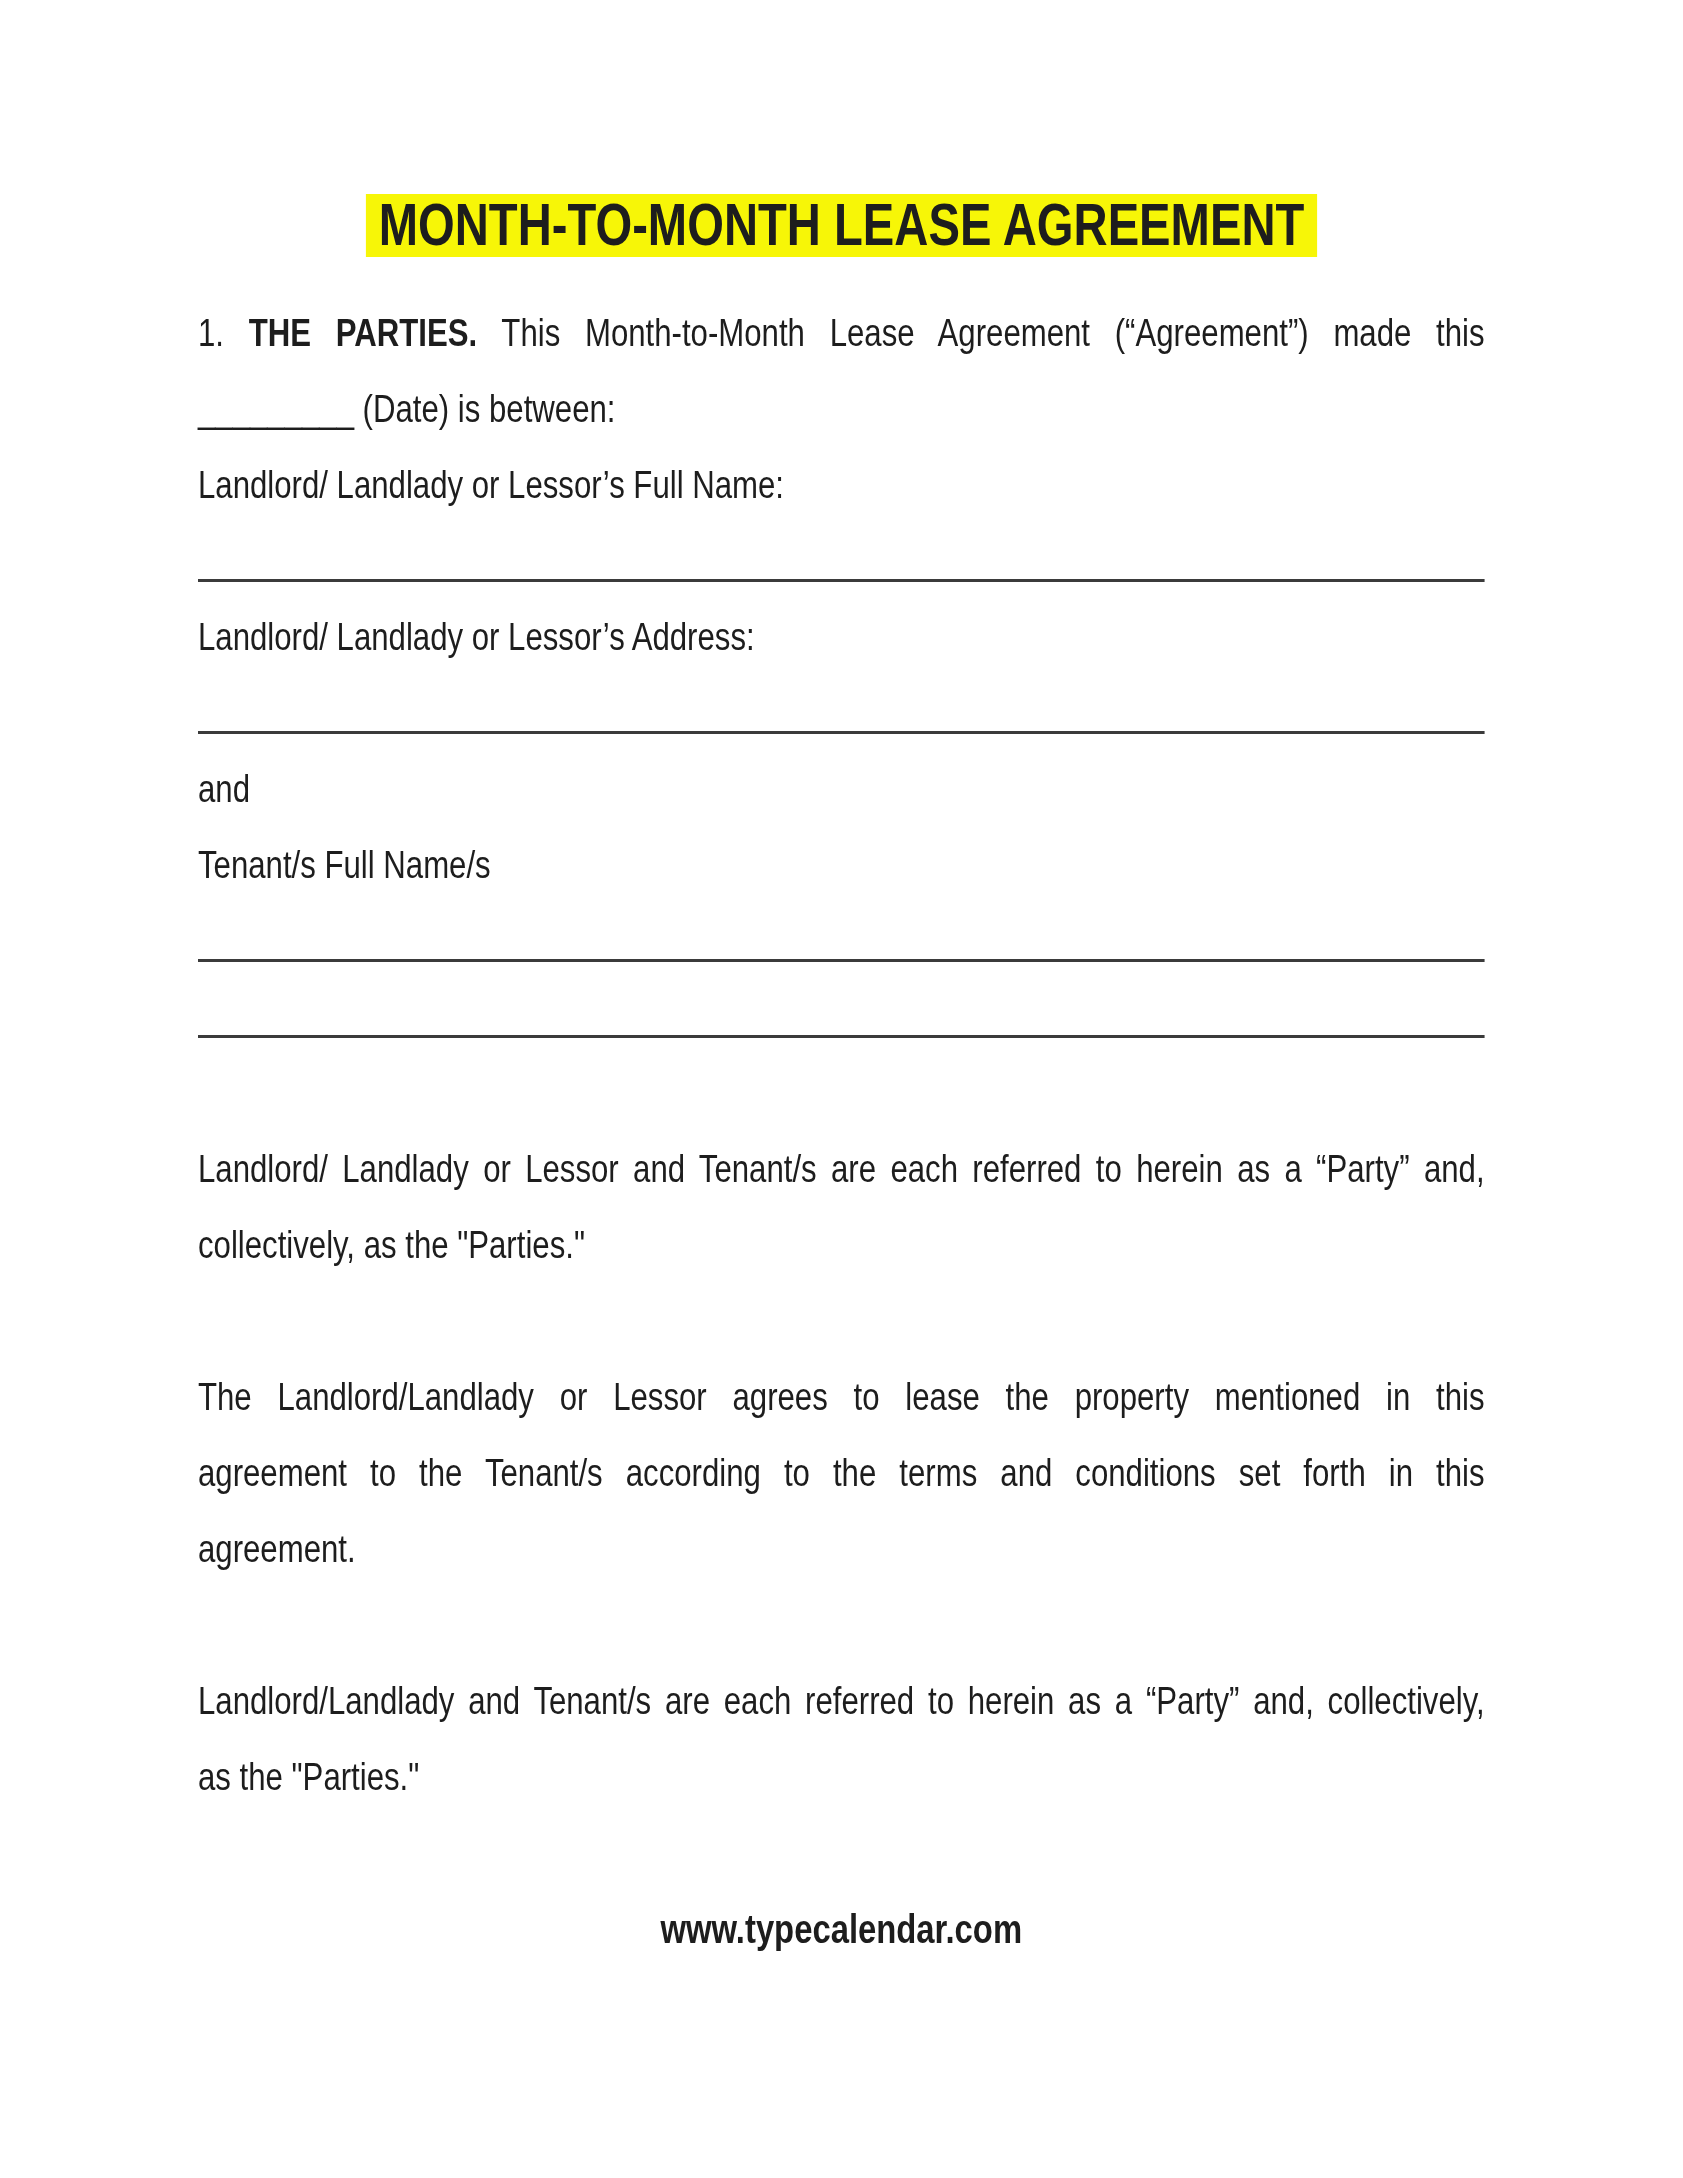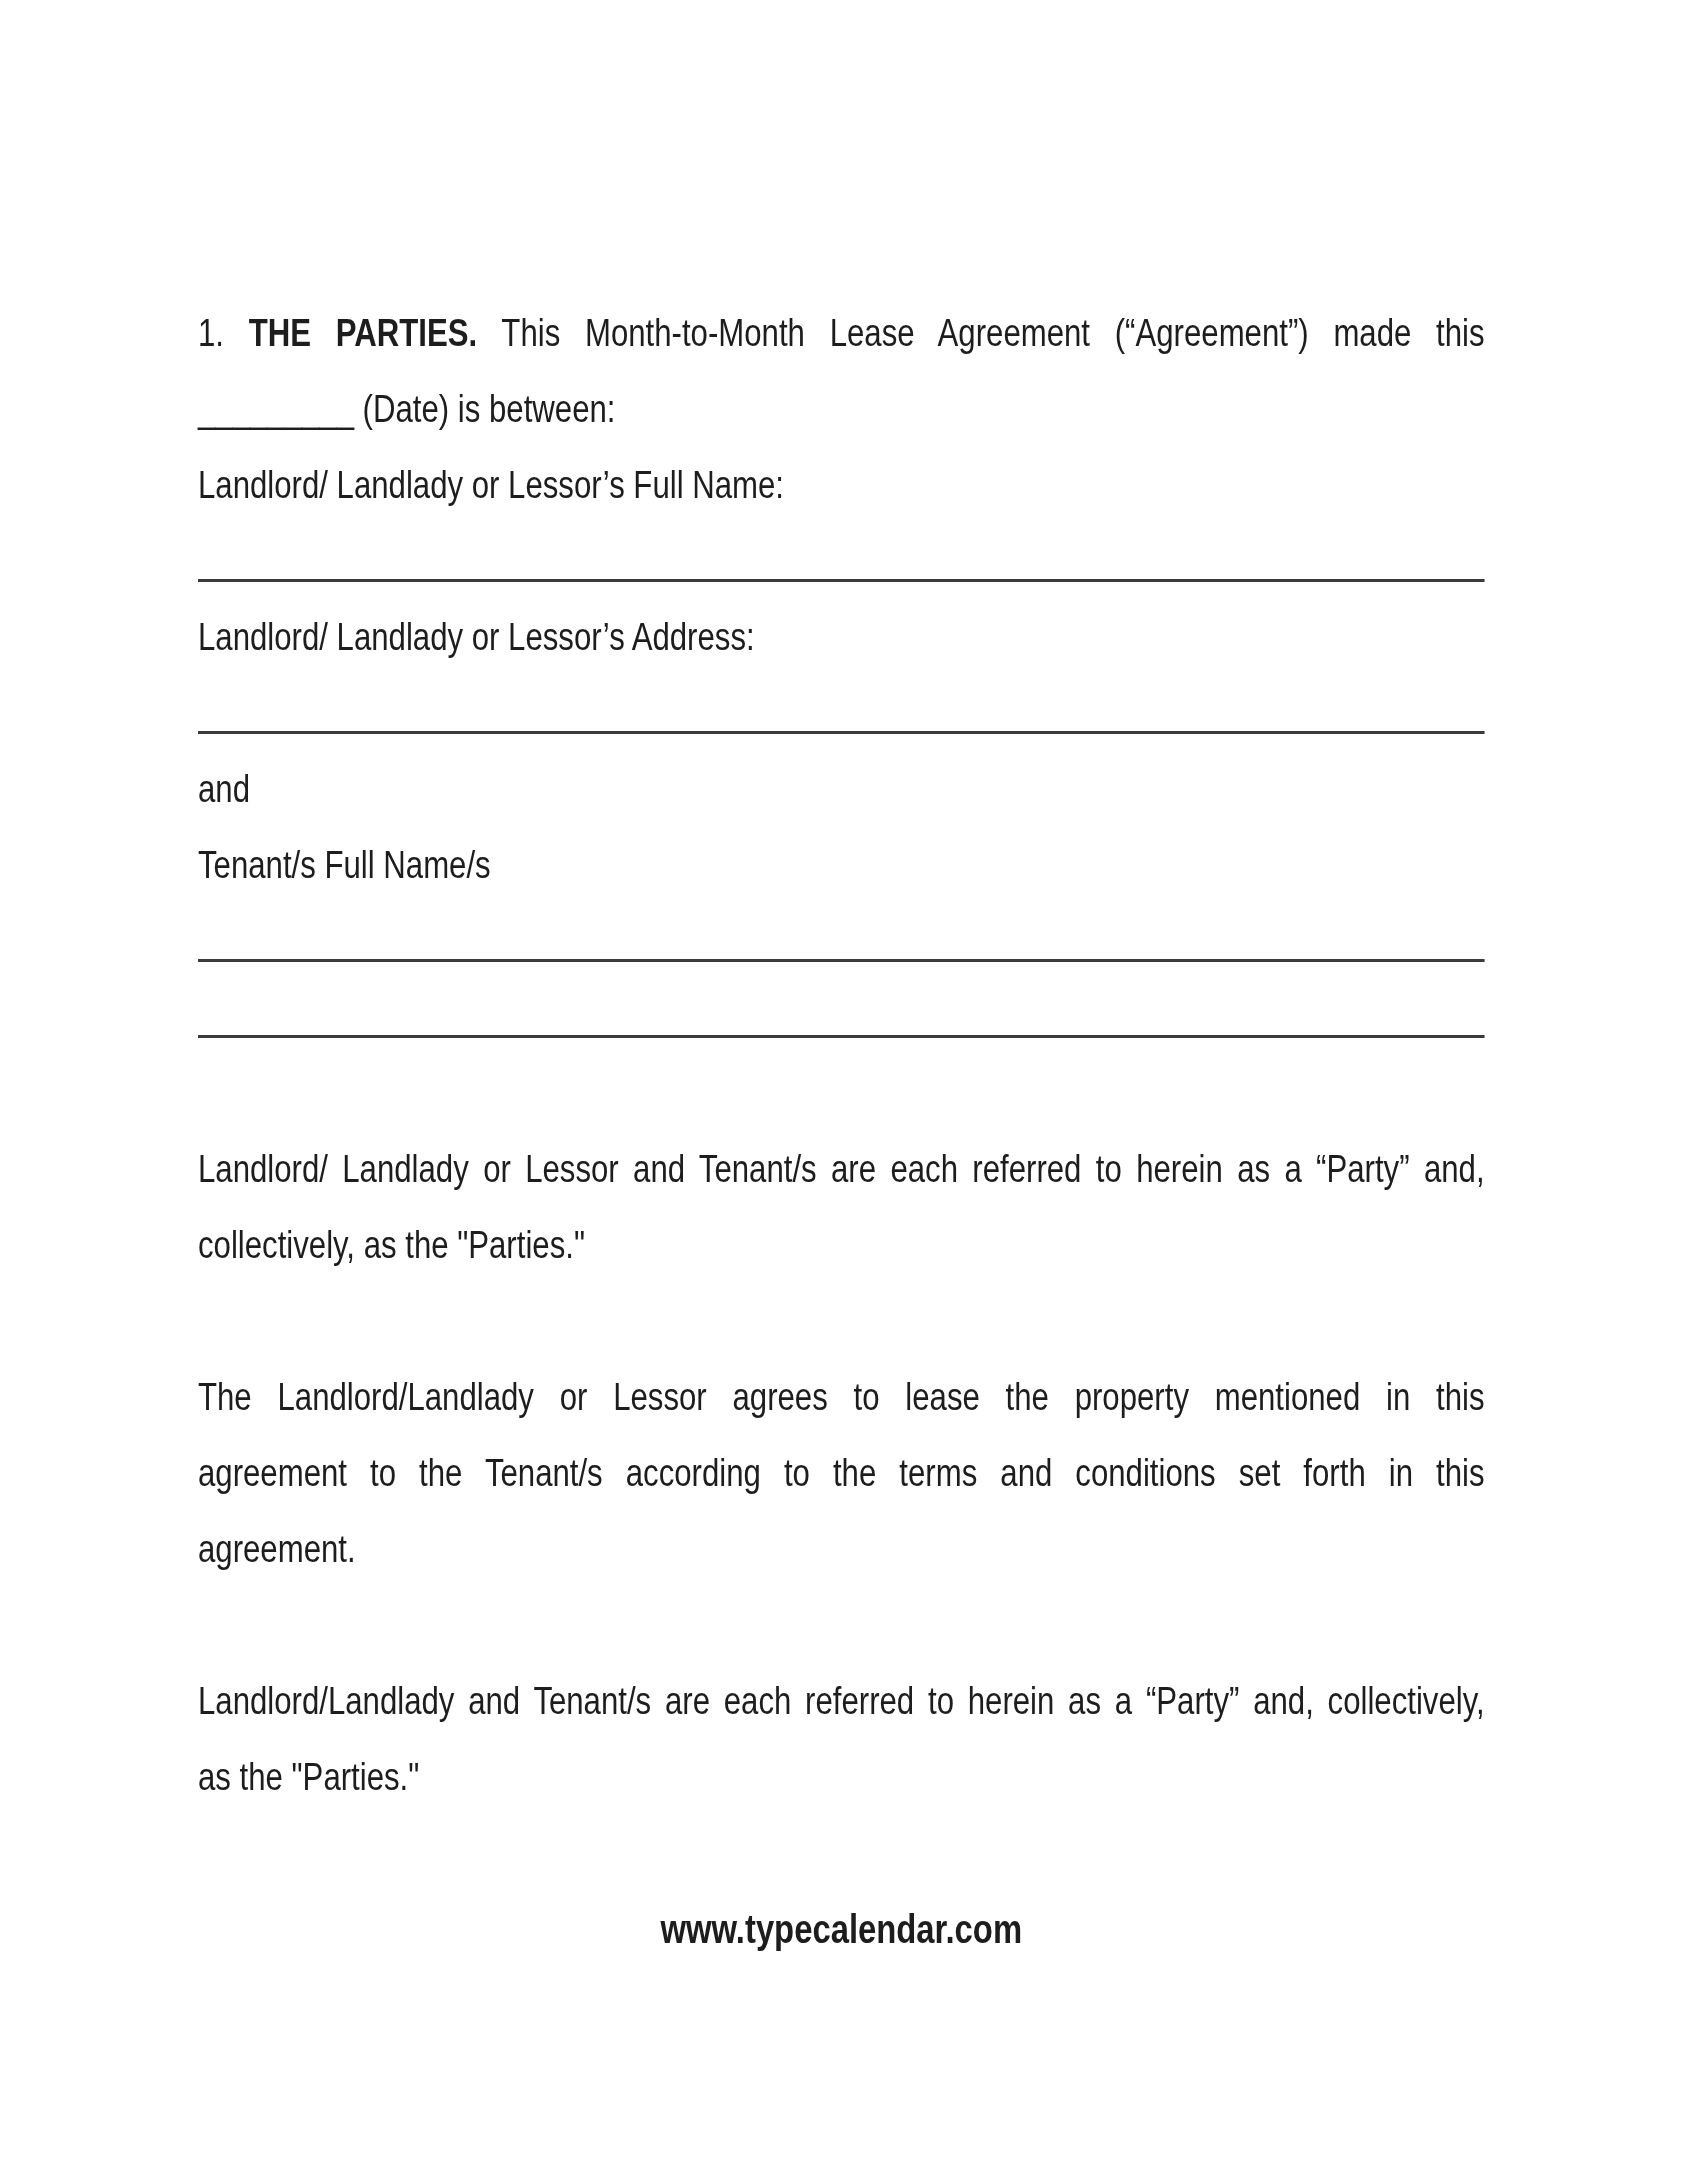--- a/index.html
+++ b/index.html
@@ -58,20 +58,23 @@
     text-align: center;
     font-weight: 700;
     font-size: 40px;
     line-height: 76px;
   }
 </style>
 </head>
 <body>
 
 <div class="page">
+  <div class="title-wrap">
+    <mark class="title">MONTH-TO-MONTH LEASE AGREEMENT</mark>
+  </div>
 
   <div class="content">
       <div class="para">
         <div class="line j"><span>1. </span><span class="b">THE PARTIES.</span><span> This Month-to-Month Lease Agreement (“Agreement”) made this</span></div>
         <div class="line"><span>_________ (Date) is between:</span></div>
       </div>
       <div class="para">
         <div class="line"><span>Landlord/ Landlady or Lessor’s Full Name:</span></div>
       </div>
       <div class="rule"></div>

